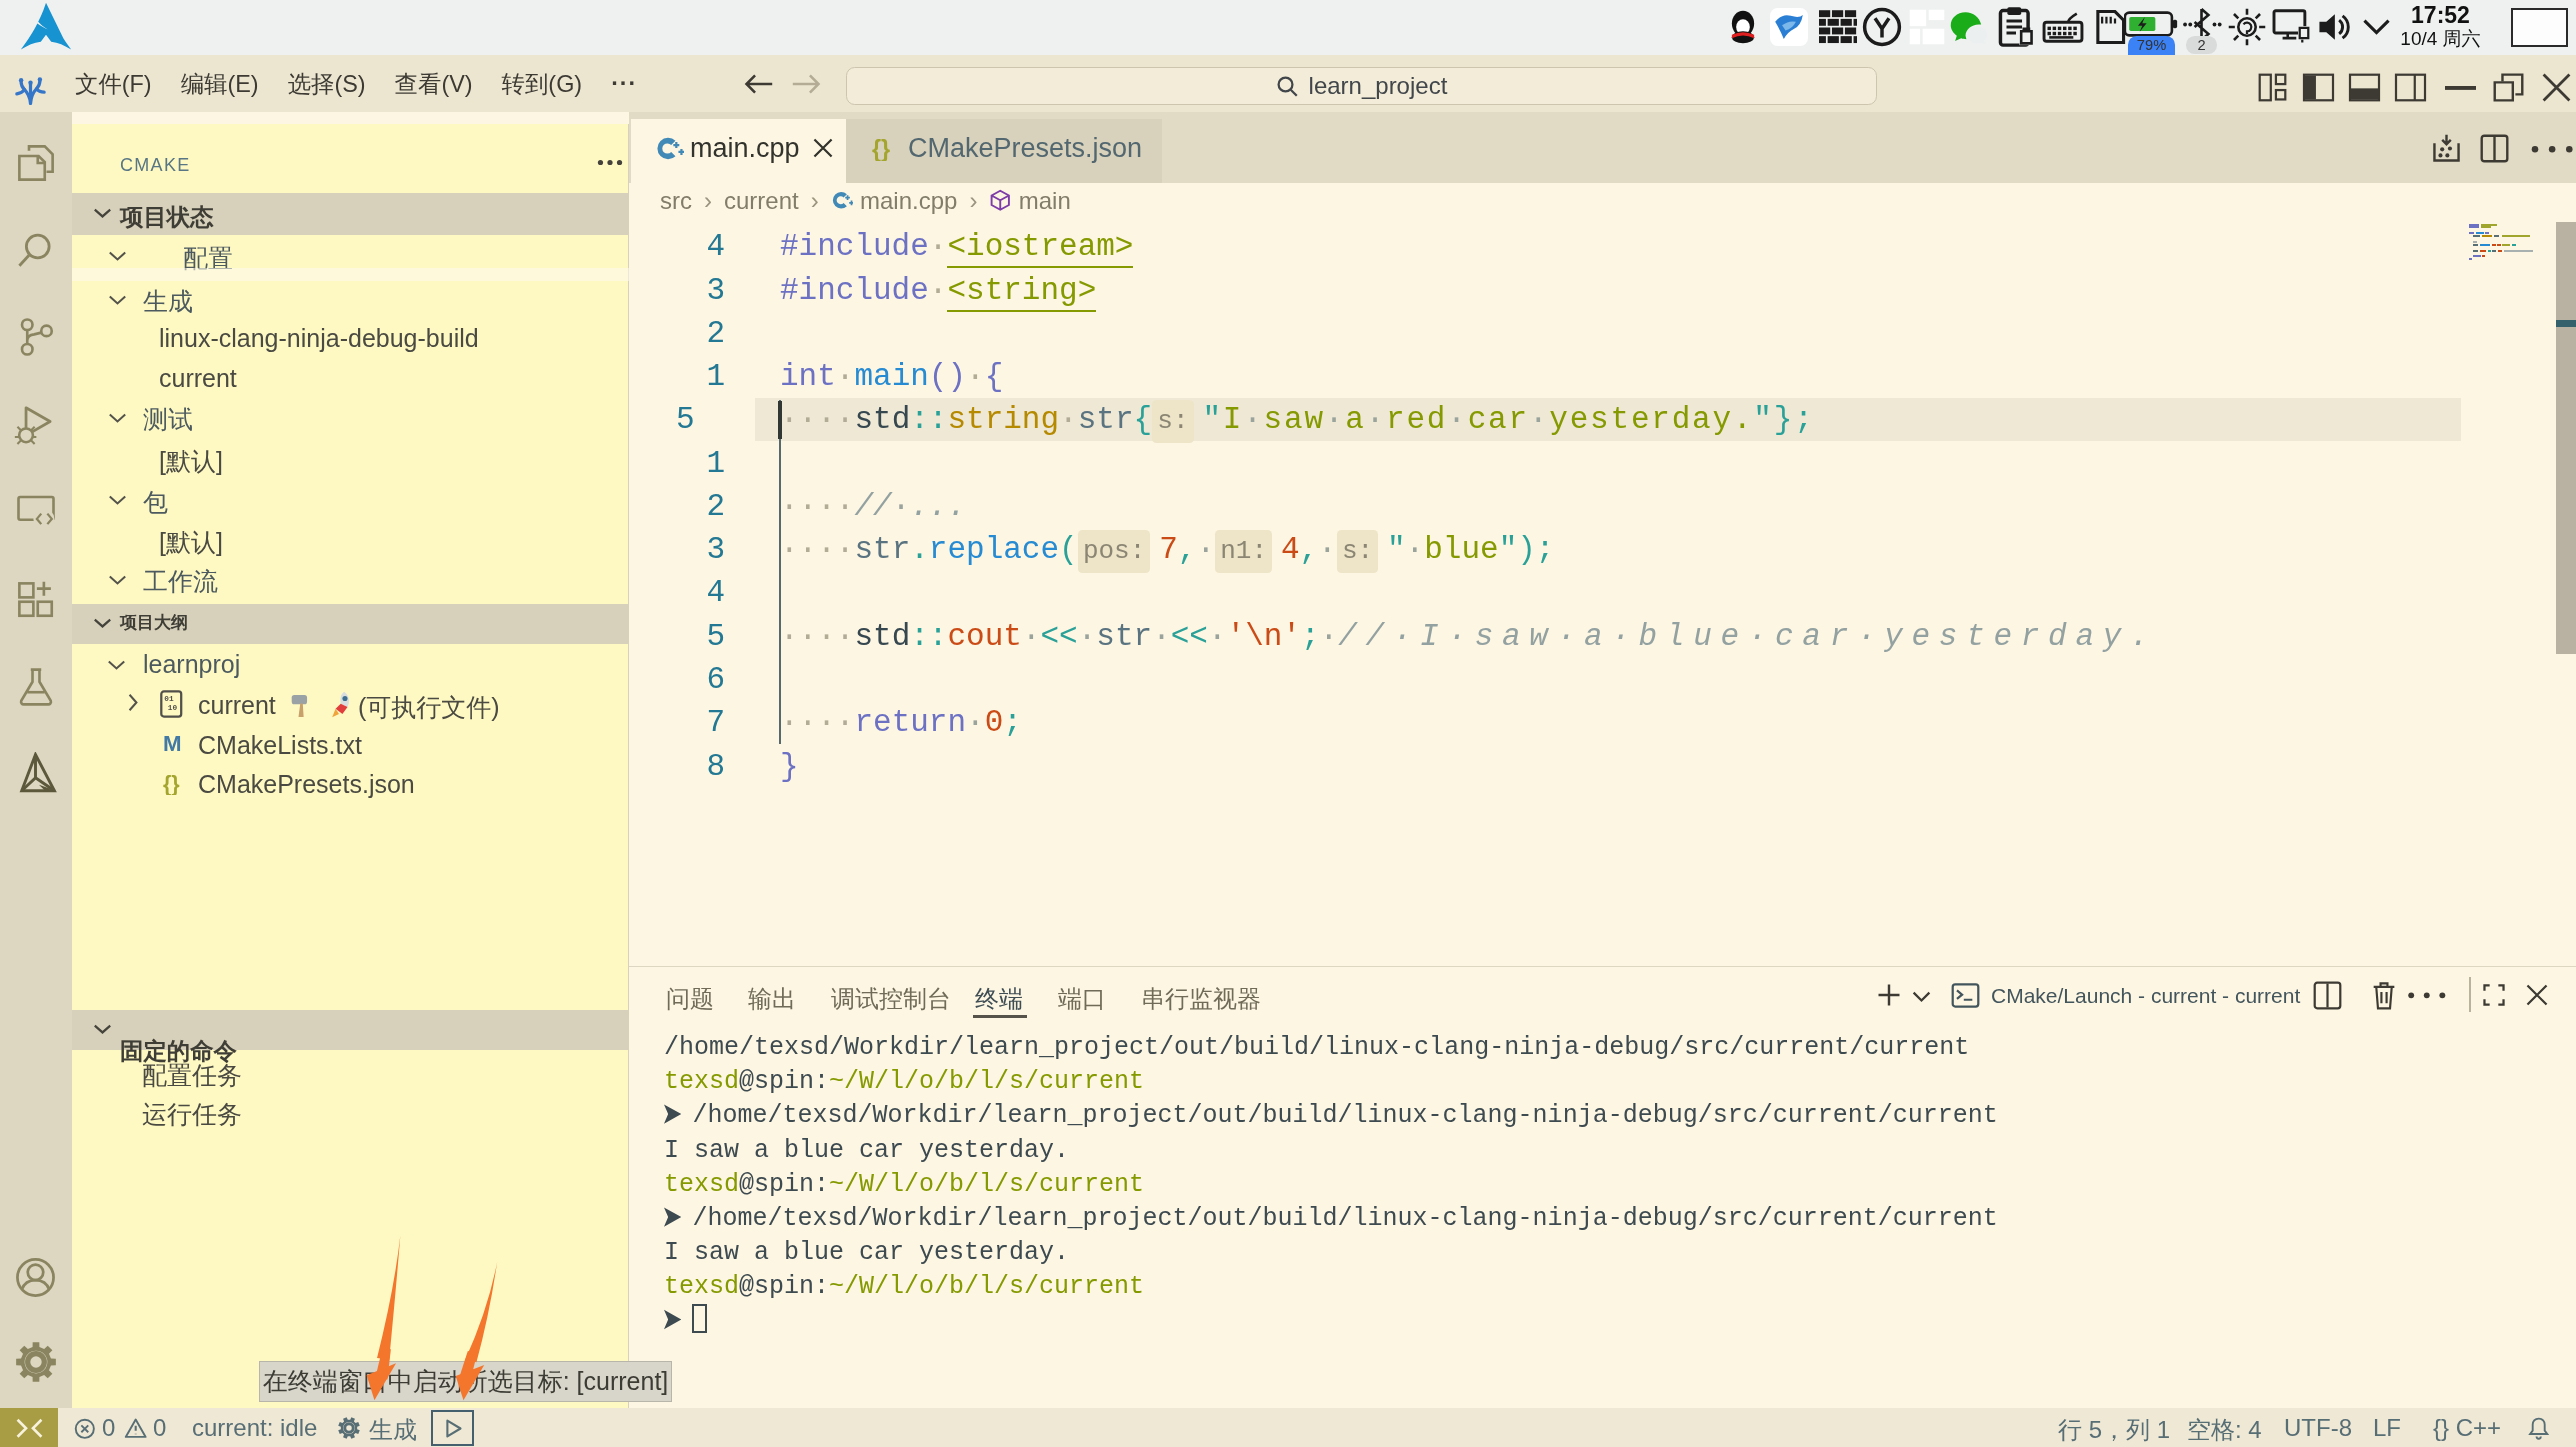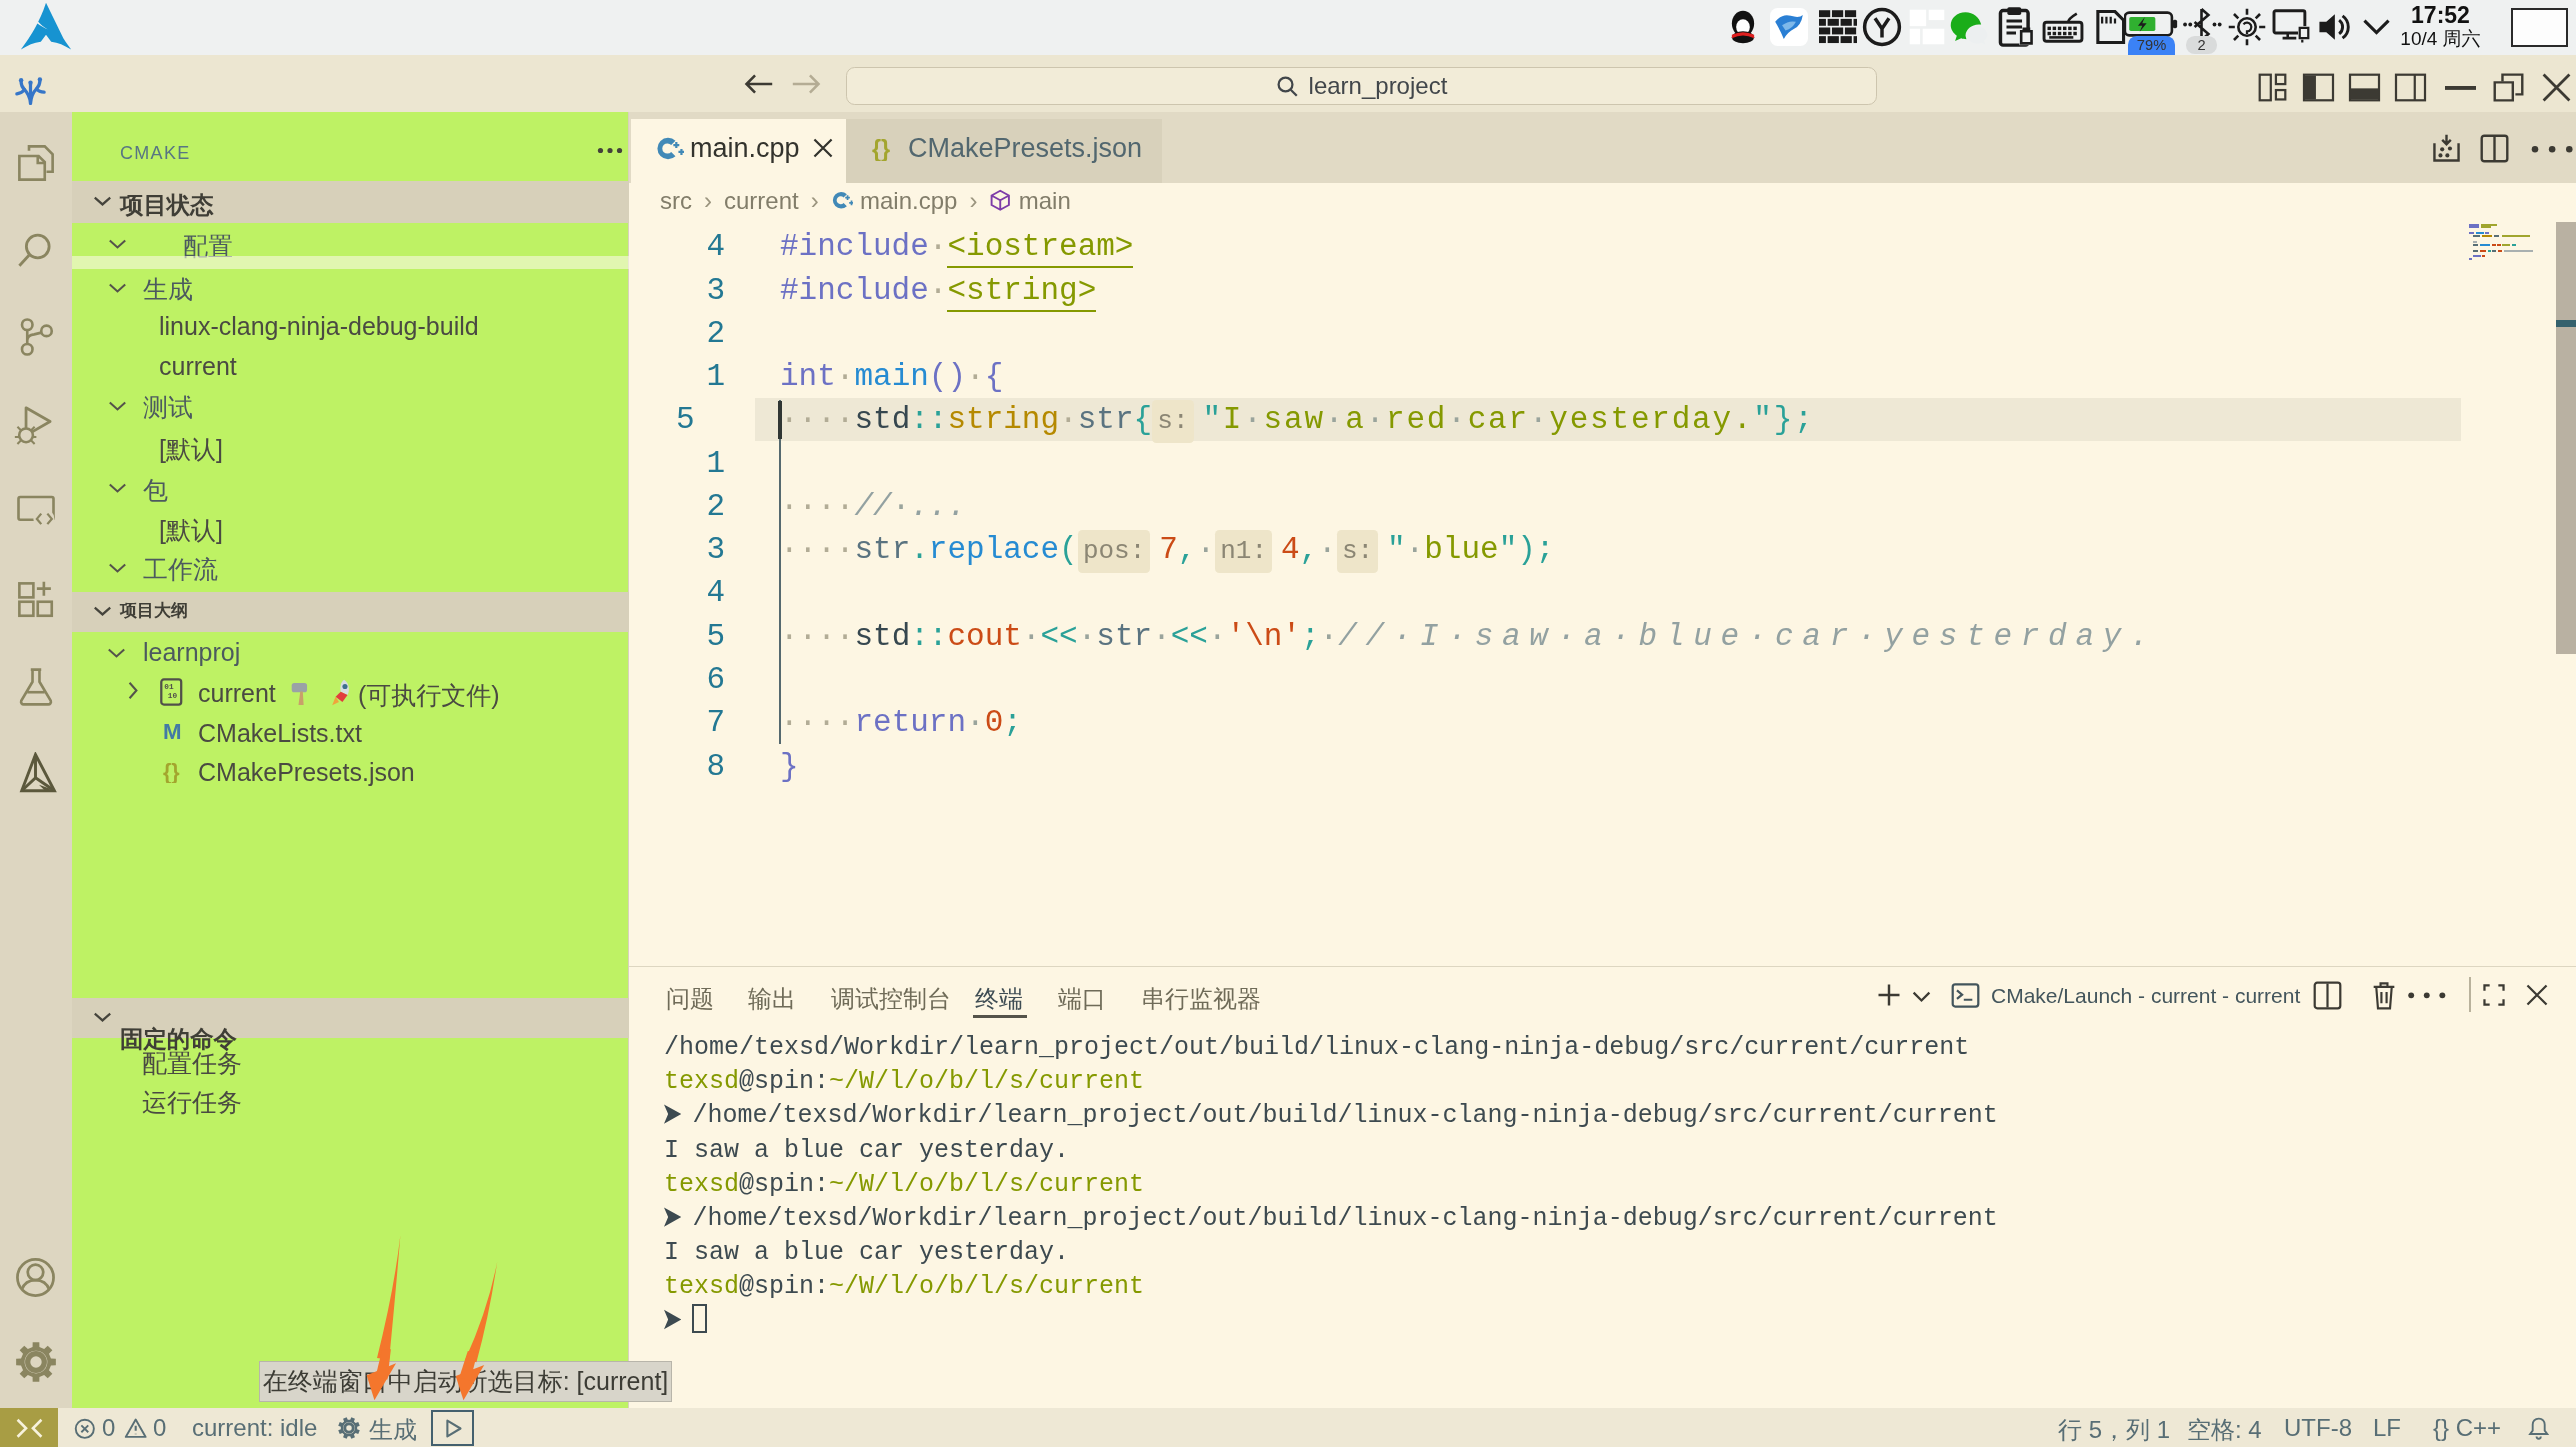--- a/index.html
+++ b/index.html
@@ -7,21 +7,21 @@
 body { font-family:"Liberation Sans", sans-serif; position:relative; background:#fdf6e3; }
 .abs { position:absolute; }
 .mono { font-family:"Liberation Mono", monospace; }
 
 #sysbar { position:absolute; left:0; top:0; width:2576px; height:55px; background:#eff1f1; }
 
 #titlebar { position:absolute; left:0; top:55px; width:2576px; height:57px; background:#ece6d1; color:#3c3a33; font-size:23.4px; }
 
 #actbar { position:absolute; left:0; top:112px; width:72px; height:1296px; background:#ddd6c1; }
 
-#sidebar { position:absolute; left:72px; top:112px; width:557px; height:1296px; background:#bef264; border-right:0.9px solid #d8d1bc; color:#4c5a5f; font-size:25px; }
+#sidebar { position:absolute; left:72px; top:124px; width:557px; height:1296px; background:#fef9c3; border-right:0.9px solid #d8d1bc; color:#4c5a5f; font-size:25px; }
 
 #editor { position:absolute; left:629px; top:112px; width:1947px; height:854px; background:#fdf6e3; }
 #tabstrip { position:absolute; left:629px; top:112px; width:1947px; height:71px; background:#e1dac5; z-index:5; }
 #panel { position:absolute; left:629px; top:966px; width:1947px; height:442px; background:#fdf6e3; border-top:0.9px solid #ddd6c1; }
 
 #statusbar { position:absolute; left:0; top:1408px; width:2576px; height:40px; background:#eee8d5; color:#586e75; font-size:24px; }
 .row { display:flex; align-items:center; }
 
 .cl { position:absolute; left:151px; height:43px; white-space:pre; font-family:"Liberation Mono",monospace; font-size:31px; line-height:43px; }
 .ln { position:absolute; left:0; width:96px; text-align:right; color:#237893; font-family:"Liberation Mono",monospace; font-size:31px; line-height:43px; }
@@ -174,20 +174,28 @@
   <path d="M20 26 Q20 16 20 10"></path>
   <path d="M13 16 Q10 20 4 21"></path>
   <path d="M27 15 Q30 19 36 19"></path>
   </g>
   <g fill="#3676c8">
         <circle cx="9" cy="5" r="2.6"></circle>
         <circle cx="20" cy="8" r="2.6"></circle>
         <circle cx="31" cy="4" r="2.6"></circle>
       </g>
 </svg>
+<div class="abs row" style="left:75px;top:0;height:57px;gap:29px;">
+  <span>文件(F)</span>
+      <span>编辑(E)</span>
+      <span>选择(S)</span>
+      <span>查看(V)</span>
+      <span>转到(G)</span>
+      <span style="letter-spacing:0.9px;font-weight:bold;">···</span>
+</div>
 <svg class="abs" style="left:741px;top:17.3px" width="35" height="24" viewBox="0 0 40 28">
       <path d="M36 14 H6 M16 4 L6 14 L16 24" stroke="#3c3a33" stroke-width="3" fill="none"></path>
     </svg>
 <svg class="abs" style="left:789px;top:17.3px" width="35" height="24" viewBox="0 0 40 28">
       <path d="M4 14 H34 M24 4 L34 14 L24 24" stroke="#b4ac94" stroke-width="3" fill="none"></path>
     </svg>
 <div class="abs row" style="left:846px;top:12px;width:1031px;height:38px;background:#f2ecd8;border:1.7px solid #cdc5ae;border-radius:8.7px;justify-content:center;color:#41464a;font-size:24px;gap:10.4px;">
   <svg width="22.5" height="22.5" viewBox="0 0 26 26">
         <circle cx="11" cy="11" r="8" fill="none" stroke="#41464a" stroke-width="2.6"></circle>
         <path d="M17 17 L24 24" stroke="#41464a" stroke-width="2.6"></path>

